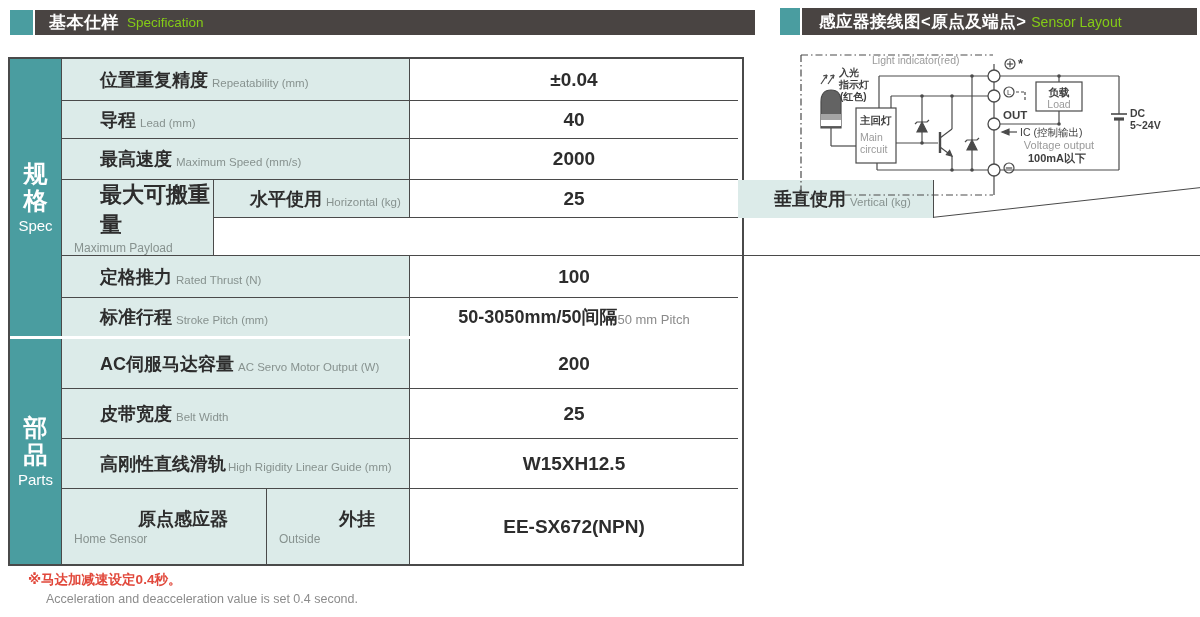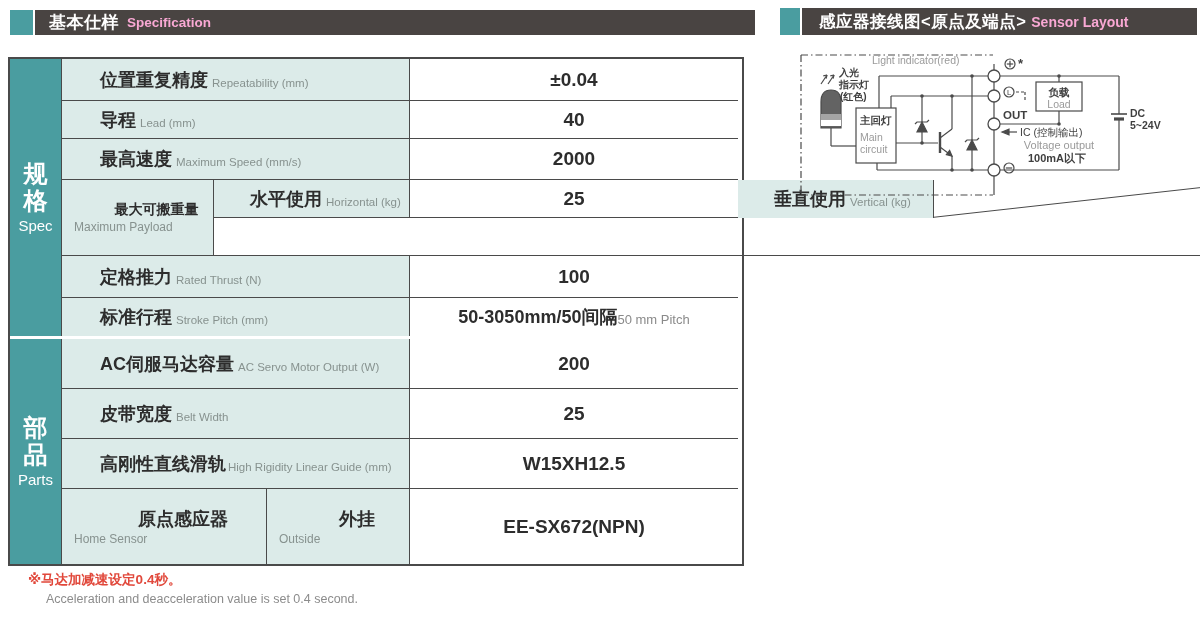--- a/index.html
+++ b/index.html
@@ -4,21 +4,21 @@
 <style>
   html,body{margin:0;padding:0;background:#fff;}
   body{font-family:"Liberation Sans","DejaVu Sans",sans-serif;}
   #stage{position:relative;width:1200px;height:617px;background:#fff;overflow:hidden;}
 
   
   .sechdr{position:absolute;display:flex;align-items:stretch;}
   .sechdr .sq{background:#4A9DA0;}
   .sechdr .bar{background:#494442;display:flex;align-items:center;color:#fff;white-space:nowrap;}
   .sechdr .t-cn{font-weight:700;font-size:17px;letter-spacing:.5px;}
-  .sechdr .t-en{font-weight:700;font-size:13.5px;margin-left:8px;color:#f9a8d4;}
+  .sechdr .t-en{font-weight:400;font-size:13.5px;margin-left:8px;color:#84cc16;}
   #hdr-left{left:10px;top:10px;height:25px;}
   #hdr-left .sq{width:23px;margin-right:2px;}
   #hdr-left .bar{width:706px;padding-left:14px;}
   #hdr-right{left:780px;top:8px;height:27px;}
   #hdr-right .sq{width:20px;margin-right:2px;}
   #hdr-right .bar{width:378px;padding-left:17px;}
   #hdr-right .t-cn{font-size:16.5px;}
   #hdr-right .t-en{font-size:14px;margin-left:5px;}
 
   
@@ -100,21 +100,21 @@
         <div class="trow" style="height:41px">
           <div class="cell lbl">
             <span class="cn">最高速度</span>
             <span class="en">Maximum Speed (mm/s)</span>
           </div>
           <div class="cell val">2000</div>
         </div>
 
         <div class="trow" style="height:76px">
           <div class="cell lbl2" style="width:152px">
-            <span class="cn" style="font-size:14px">最大可搬重量</span>
+            <span class="cn" style="font-size:22px">最大可搬重量</span>
             <span class="en">Maximum Payload</span>
           </div>
           <div style="display:flex;flex-direction:row;flex:1;">
             <div class="trow" style="height:38px">
               <div class="cell sub" style="width:196px">
                 <span class="cn">水平使用</span>
                 <span class="en">Horizontal (kg)</span>
               </div>
               <div class="cell val">25</div>
             </div>

